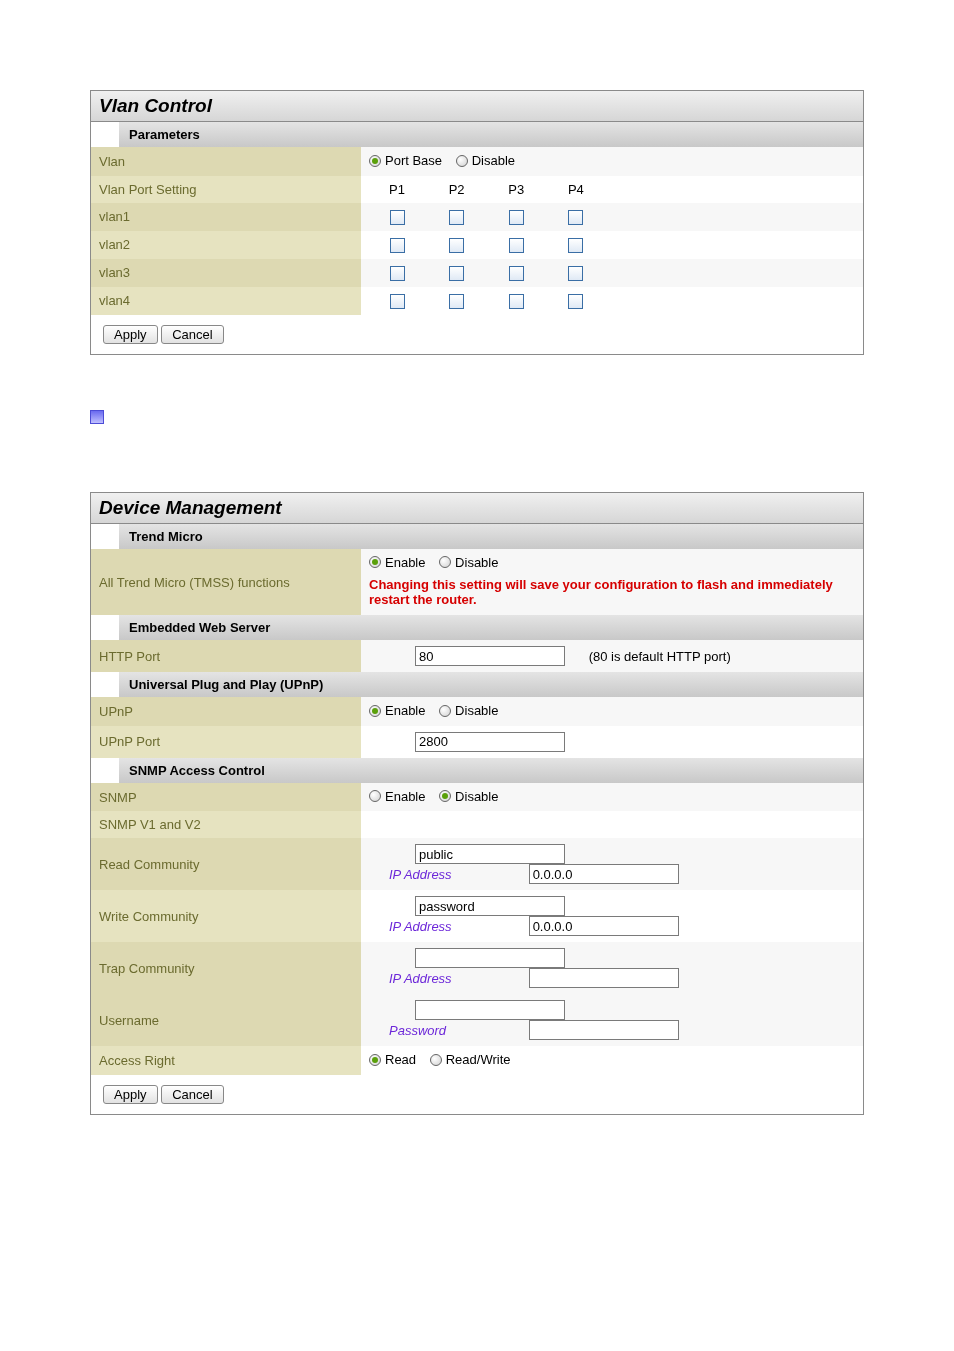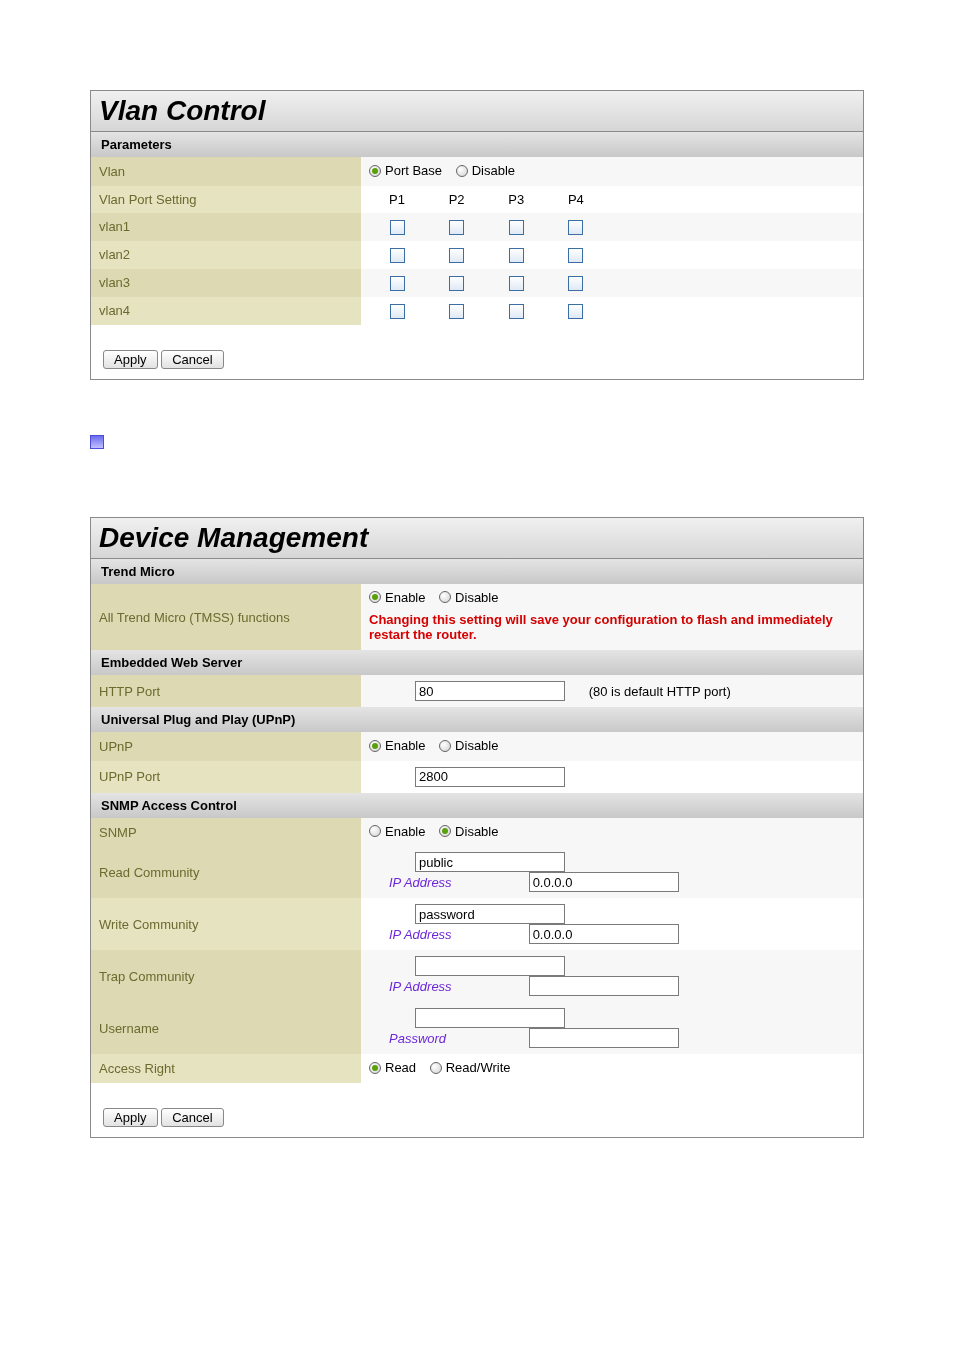--- a/index.html
+++ b/index.html
@@ -3,47 +3,48 @@
 <meta charset="utf-8">
 <style>
   * { box-sizing: border-box; margin: 0; padding: 0; }
   body { font-family: Arial, Helvetica, sans-serif; font-size: 13px; background: #fff; color: #000; }
   .wrap { padding: 90px 90px 40px 90px; width: 954px; }
   .panel { border: 1px solid #8a8a8a; }
   .title {
     background: linear-gradient(#f0f0f0,#d6d6d6);
     border-bottom: 1px solid #8a8a8a;
     padding: 4px 8px;
-    font-size: 28px;
+    font-size: 19px;
     font-style: italic;
     font-weight: bold;
     color: #000;
   }
   .section-h {
     background: linear-gradient(#e4e4e4,#c8c8c8);
     padding: 5px 10px;
     font-weight: bold;
     font-size: 13px;
     color: #000;
+    margin-left: 28px;
   }
   table.grid { width: 100%; border-collapse: collapse; }
   table.grid td { padding: 6px 8px; font-size: 13px; vertical-align: middle; }
   td.lab { width: 270px; color: #6b6b2f; background: #e6e3c0; padding-left: 22px; }
   td.lab-indent { padding-left: 30px; }
   tr.alt td.lab { background: #ddd9b2; }
   tr.alt td.val { background: #f7f7f7; }
   td.val { color: #000; }
   .port-head { display:inline-block; width:56px; text-align:center; }
   .port-cell { display:inline-block; width:56px; text-align:center; }
   .cbx { width: 15px; height: 15px; border: 1px solid #3a6ea5; background: linear-gradient(#fff,#dfe9f5); display:inline-block; vertical-align:middle; }
   .radio { display:inline-flex; align-items:center; margin-right:10px; }
   .radio-dot { width:12px;height:12px;border:1px solid #666;border-radius:50%;display:inline-block;margin-right:4px;background:radial-gradient(circle at 35% 35%, #fff, #d0d0d0);position:relative; }
   .radio-dot.selected::after { content:""; position:absolute; left:2px; top:2px; width:6px; height:6px; border-radius:50%; background:#5aa00a; }
   .btnrow { padding: 10px 12px; }
-  .btn { font-family: inherit; font-size: 13px; padding: 1px 10px; border: 1px solid #888; background: linear-gradient(#fff,#e2e2e2); border-radius: 3px; cursor:pointer;margin-top:15px; }
+  .btn { font-family: inherit; font-size: 13px; padding: 1px 10px; border: 1px solid #888; background: linear-gradient(#fff,#e2e2e2); border-radius: 3px; cursor:pointer; }
   .txt { font-family: inherit; font-size: 13px; padding: 1px 3px; border: 1px solid #7a7a7a; width: 150px; height: 20px; }
   .txt-sm { width: 150px; margin-left: 46px; }
   .warn { color: #d60000; font-weight: bold; font-size: 13px; padding: 6px 0 2px 0; display:block; }
   .spacer { height: 55px; }
   .marker { width: 14px; height: 14px; border:1px solid #4c4cd6; background: linear-gradient(#6a6af0,#c0c0ff); display:inline-block; }
   .spacer2 { height: 65px; }
   .minisub { display:inline-block; margin-left: 20px; color:#000; }
   .pair-label { display:inline-block; width:90px; color:#6d28d9;font-style:italic; }
 </style>
 </head>
@@ -200,20 +201,24 @@
           <span class="radio">
                 <span class="radio-dot"></span>
                 <span>Enable</span>
               </span>
           <span class="radio">
                 <span class="radio-dot selected"></span>
                 <span>Disable</span>
               </span>
         </td>
       </tr>
+      <tr>
+        <td class="lab lab-indent">SNMP V1 and V2</td>
+        <td class="val"></td>
+      </tr>
       <tr class="alt">
         <td class="lab lab-indent">Read Community</td>
         <td class="val">
           <input class="txt txt-sm" value="public" style="">
           <span class="minisub"><span class="pair-label">IP Address</span>
           <input class="txt txt-sm" value="0.0.0.0" style=""></span>
         </td>
       </tr>
       <tr>
         <td class="lab lab-indent">Write Community</td>

